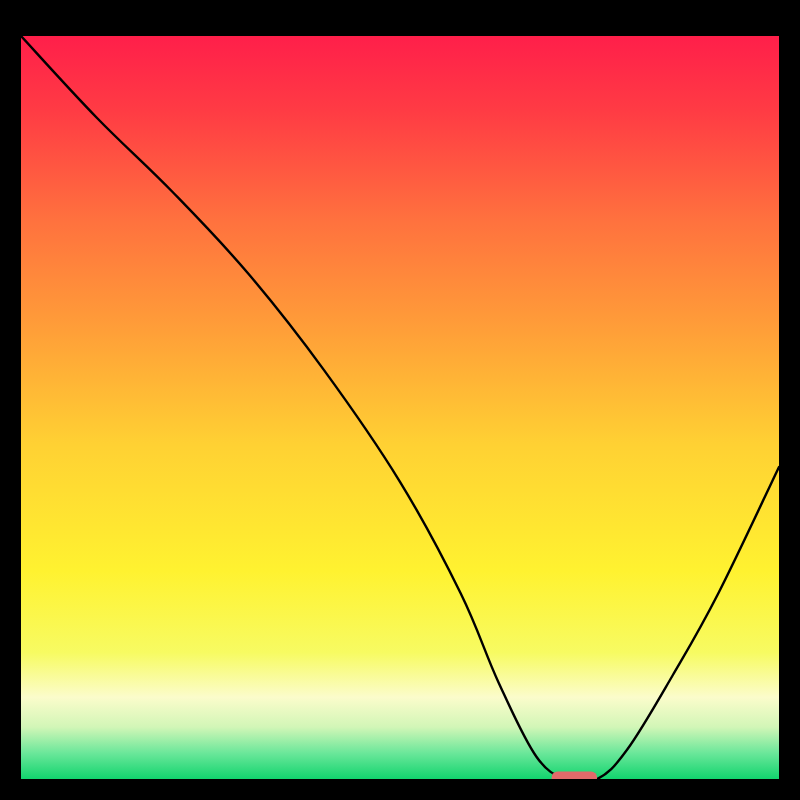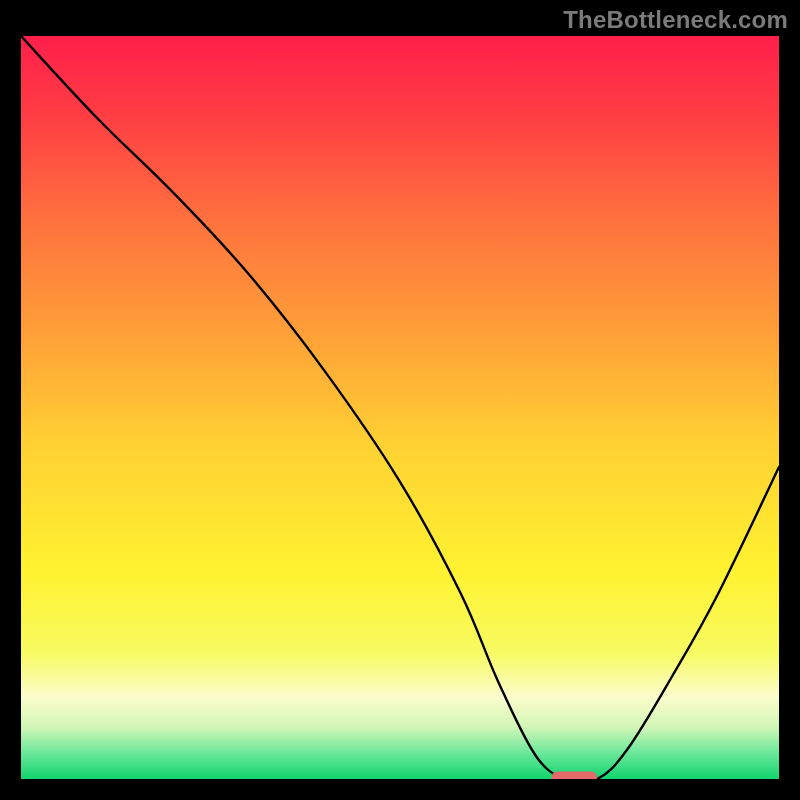--- a/index.html
+++ b/index.html
@@ -40,21 +40,20 @@
     font-weight: 600;
     color: #7b7b7b;
     letter-spacing: 0.2px;
   }
   svg { display: block; }
 </style>
 </head>
 <body>
 
 <div class="stage">
-  <div class="attribution">TheBottleneck.com</div>
 
   <div class="frame">
     <div class="plot">
       <svg id="chart-svg" width="758" height="743" viewBox="0 0 758 743">
         <defs>
           <linearGradient id="bg-grad" x1="0" y1="0" x2="0" y2="1">
               <stop offset="0%" stop-color="#ff1f4a"></stop>
               <stop offset="10%" stop-color="#ff3b44"></stop>
               <stop offset="25%" stop-color="#ff723e"></stop>
               <stop offset="40%" stop-color="#ffa038"></stop>

